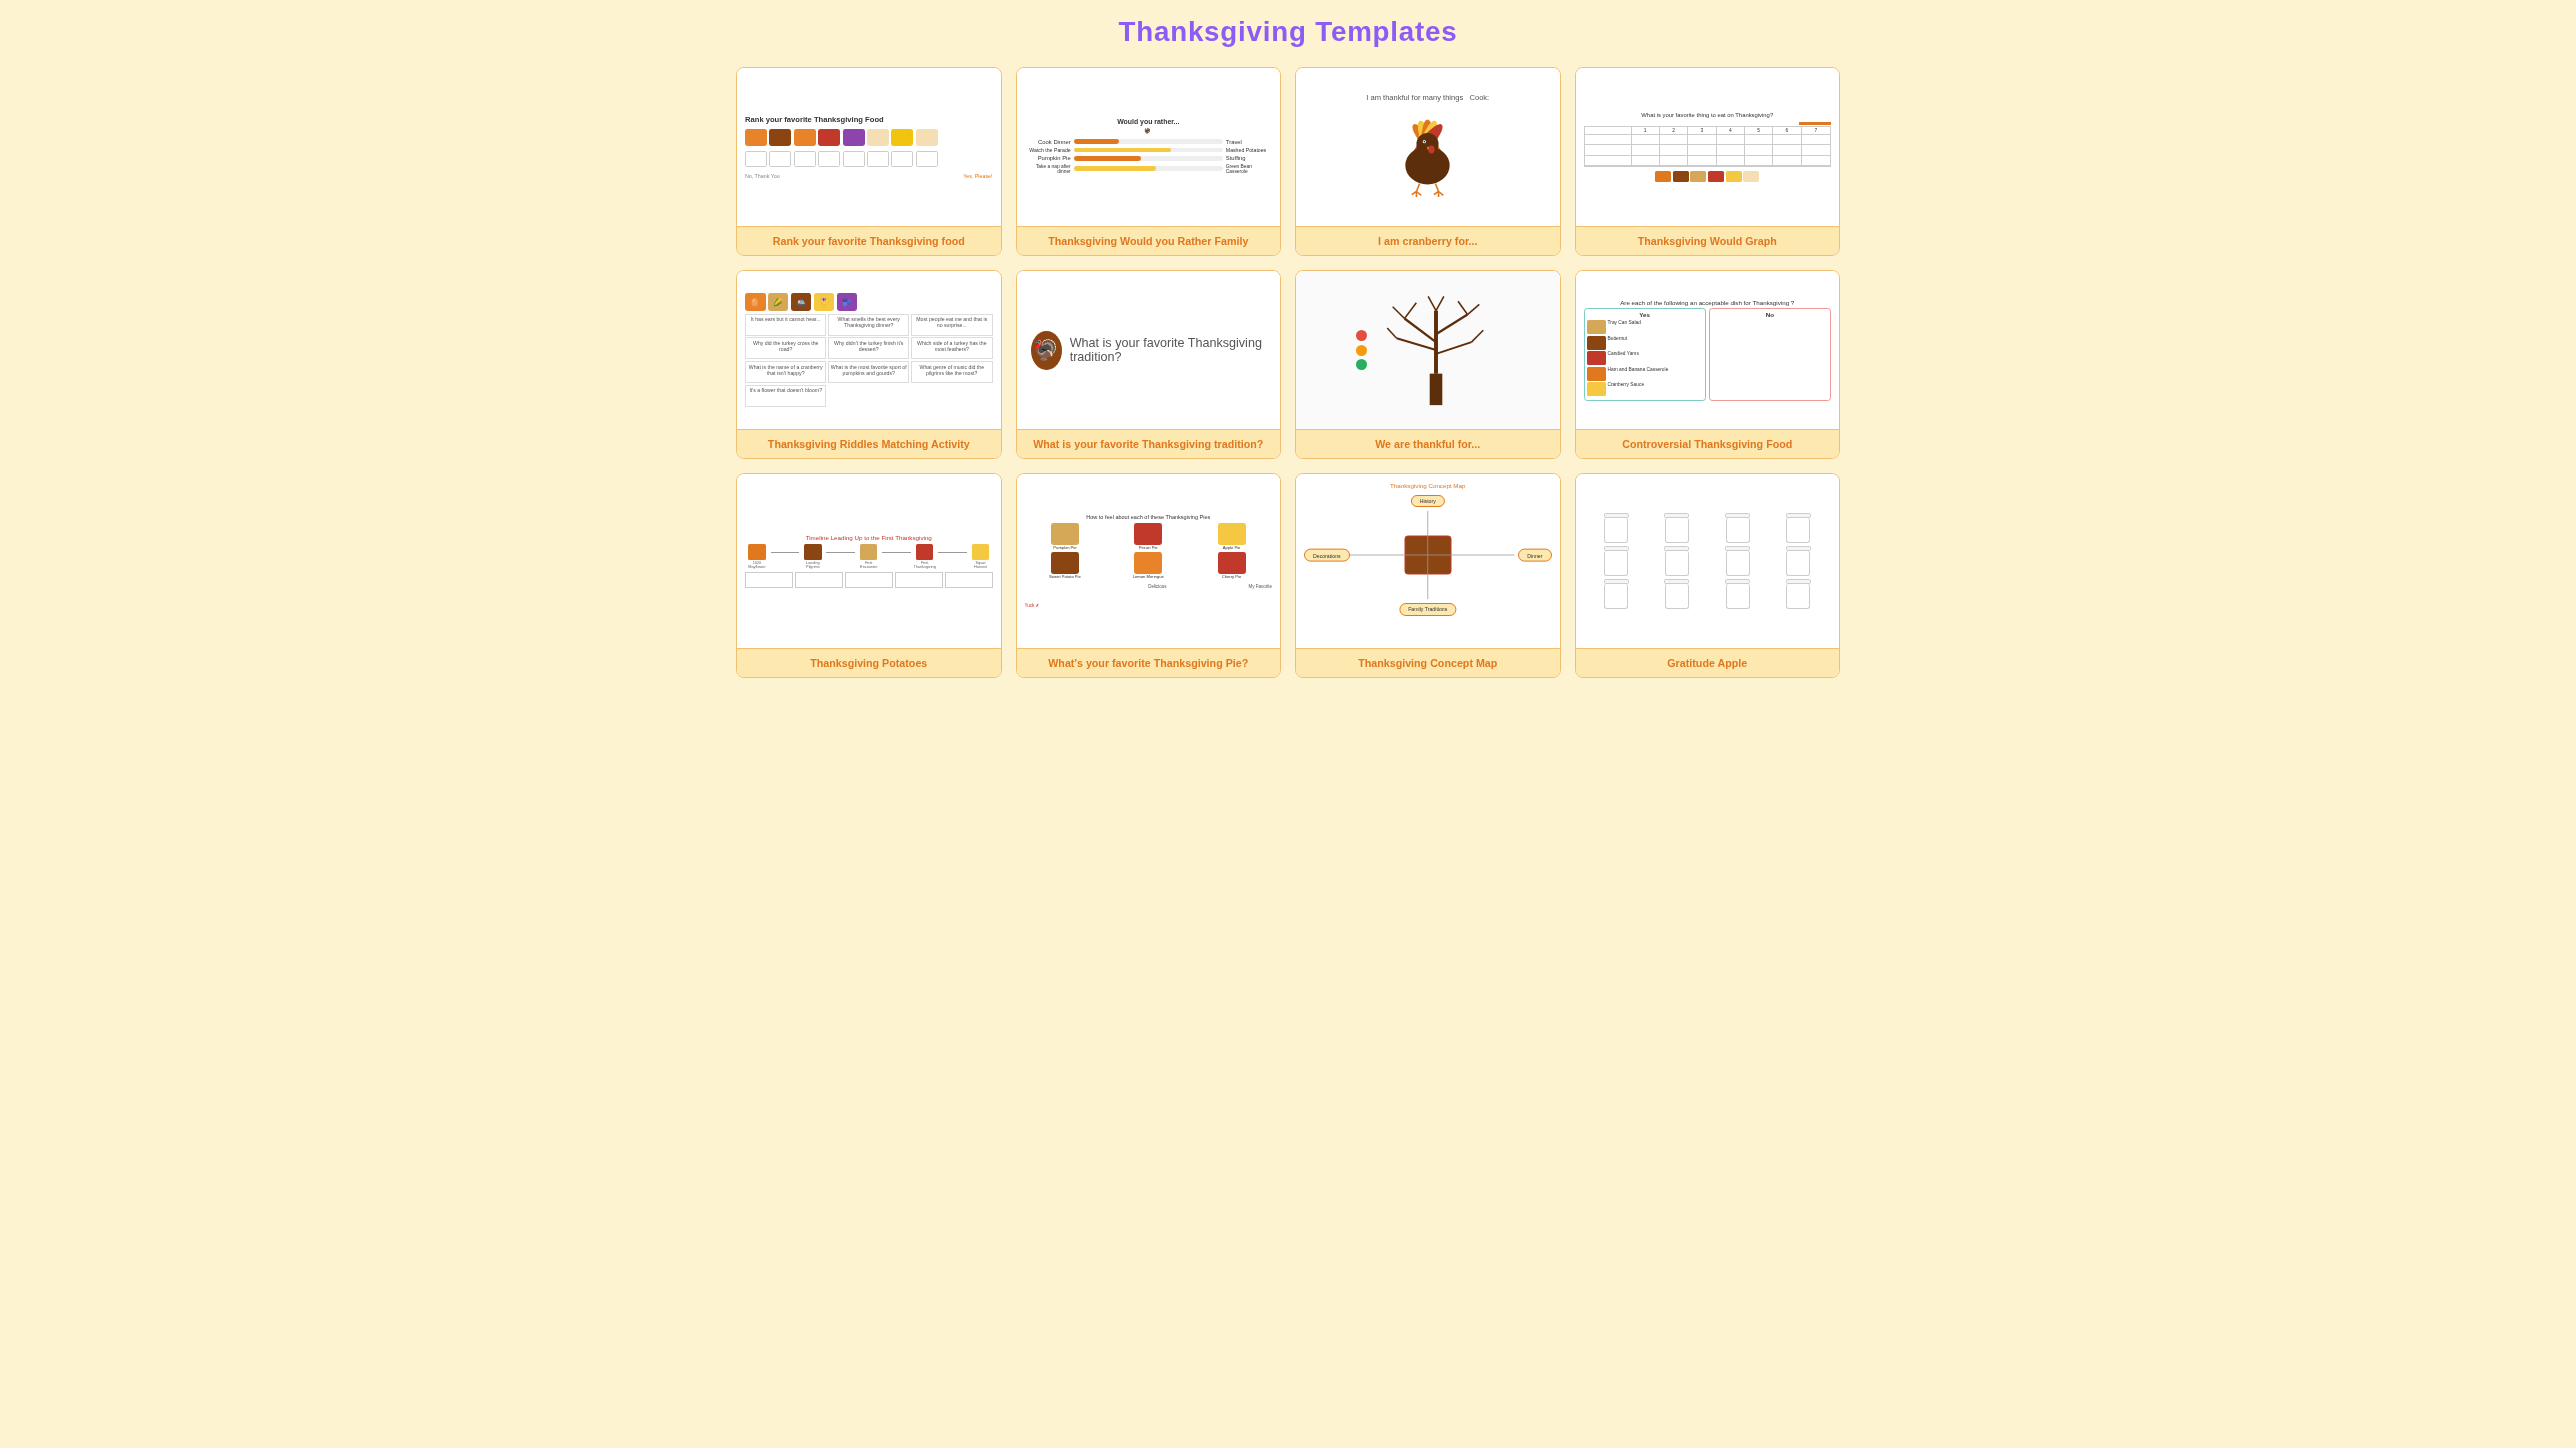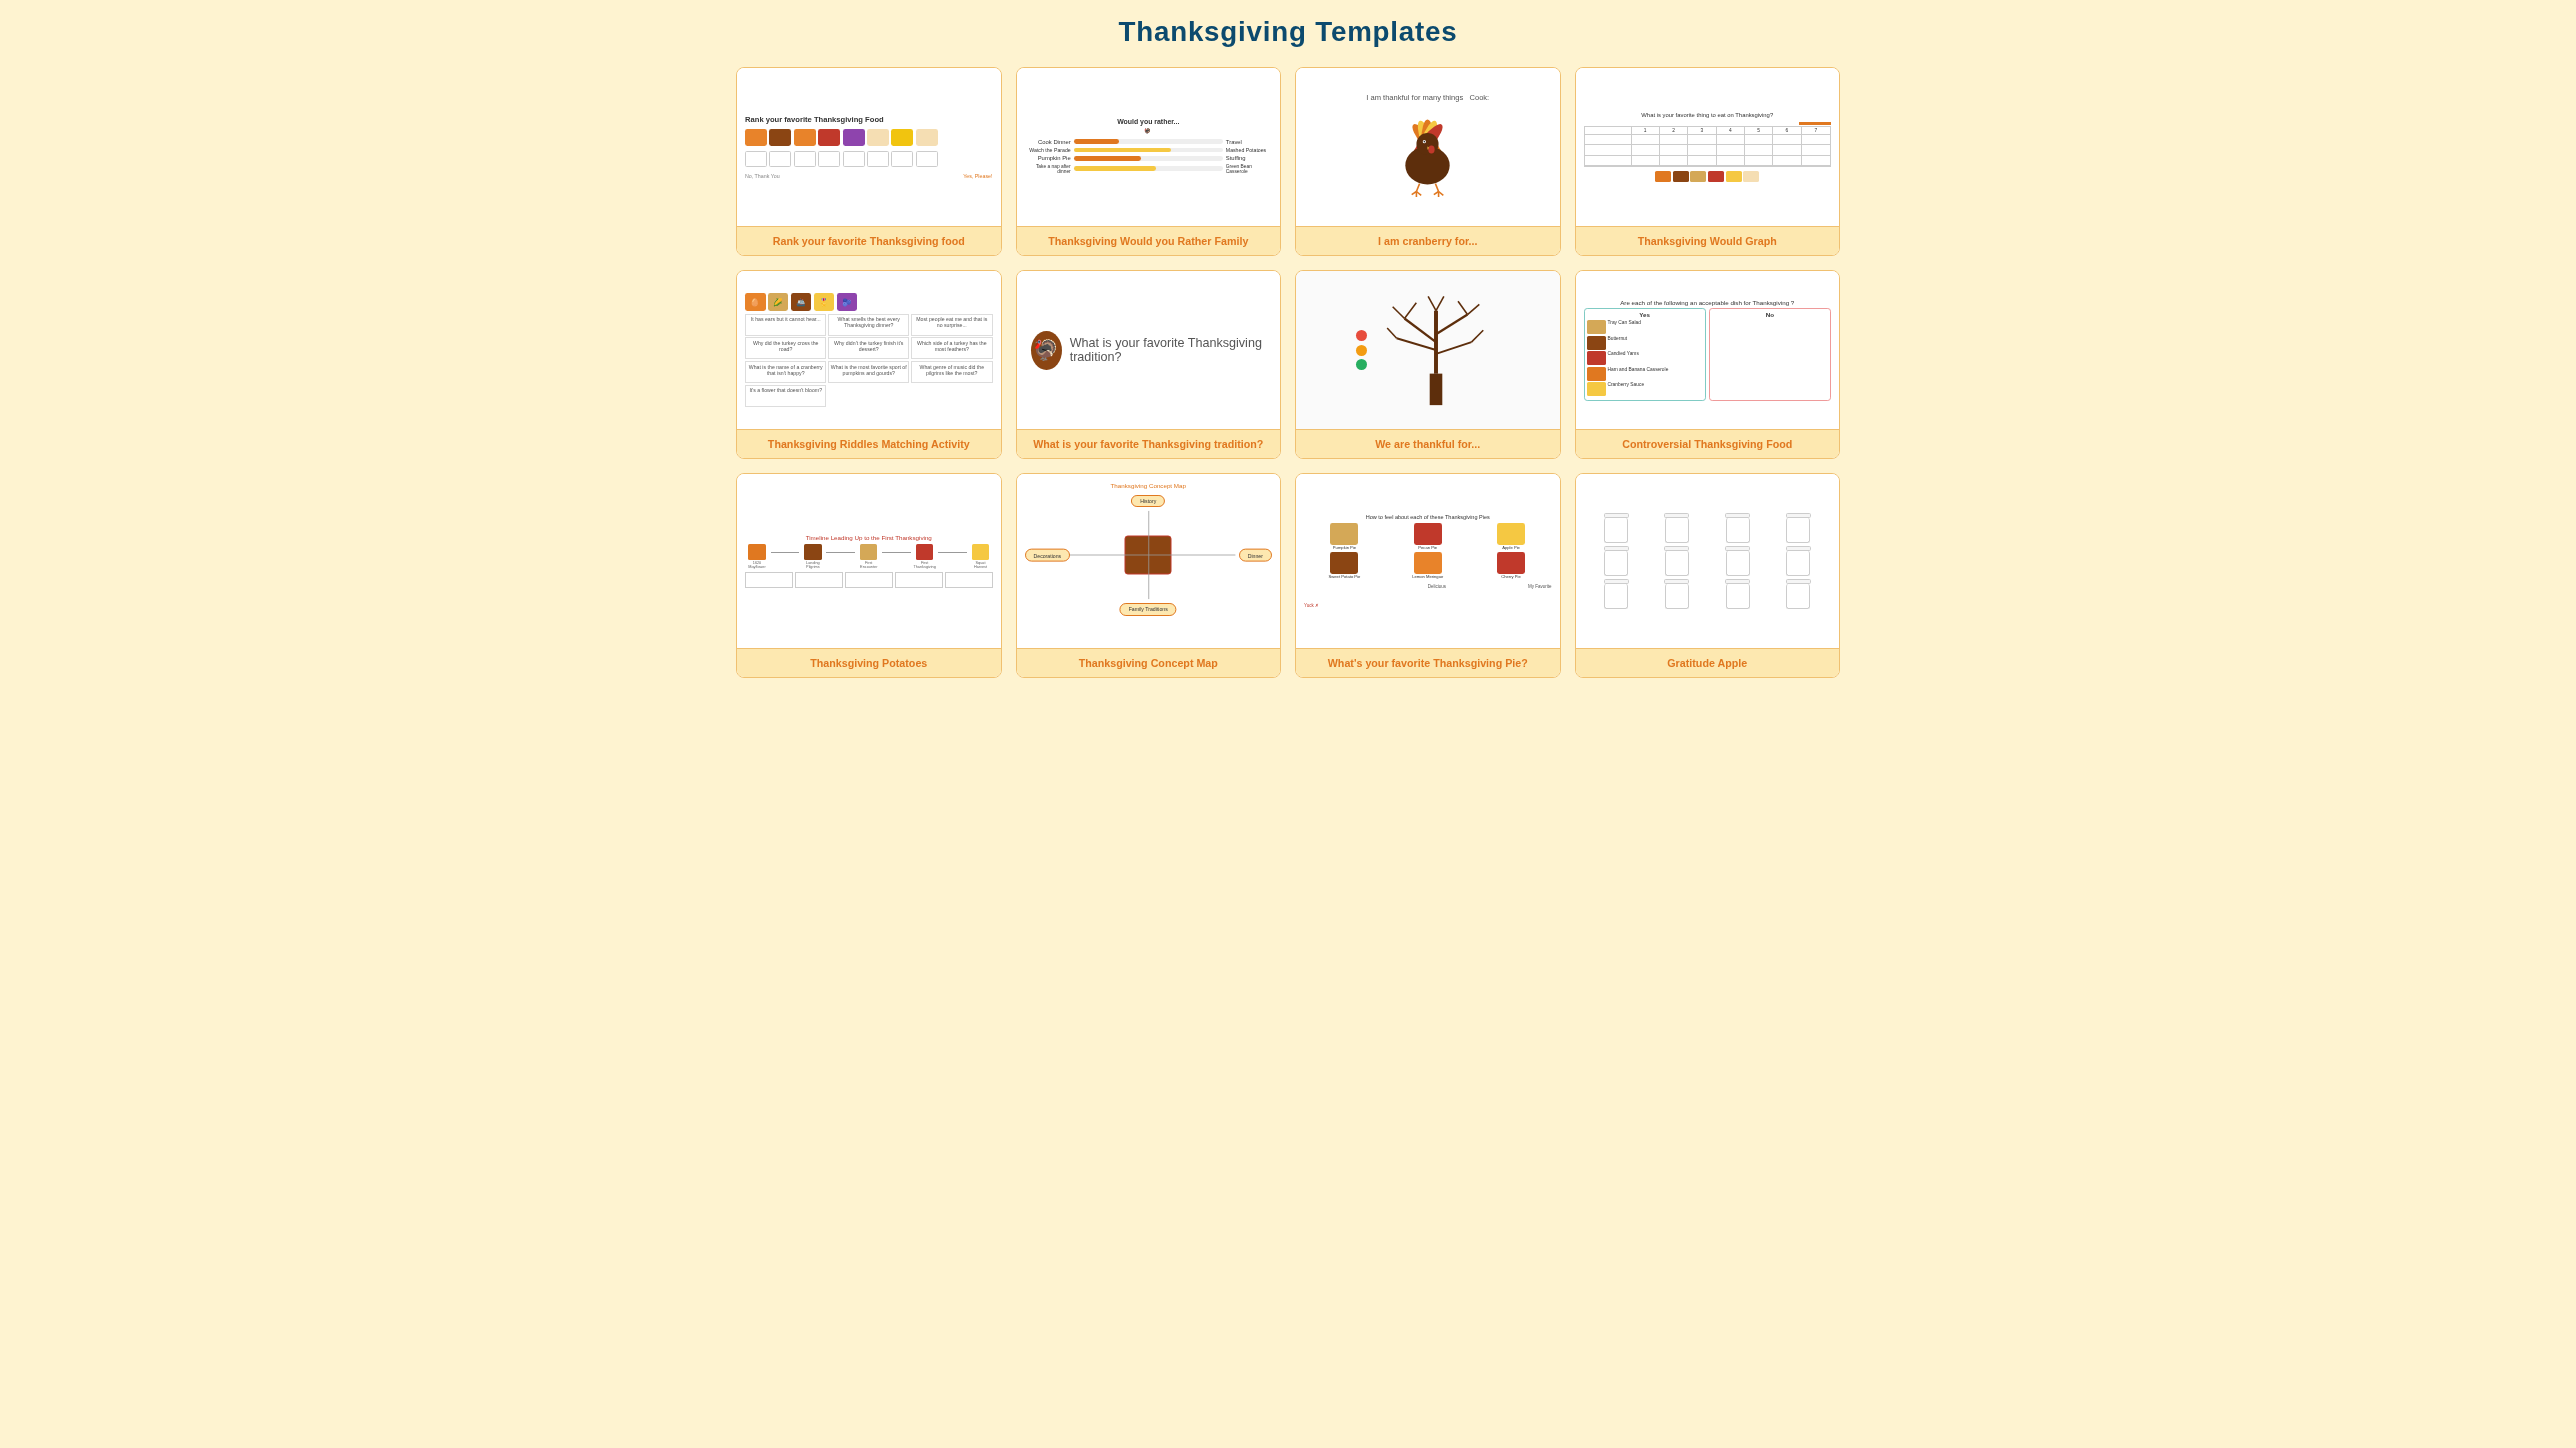--- a/index.html
+++ b/index.html
@@ -3,21 +3,21 @@
   <meta charset="utf-8">
   <style>
     * { box-sizing: border-box; margin: 0; padding: 0; }
     body {
       background: #fef3d0;
       font-family: Arial, sans-serif;
       padding: 16px;
     }
     h1.page-title {
       text-align: center;
-      color: #0c4a6e;
+      color: #8b5cf6;
       font-size: 2.2em;
       font-weight: bold;
       margin-bottom: 19px;
       letter-spacing: 0.8px;
     }
     .grid {
       display: grid;
       grid-template-columns: repeat(4, 1fr);
       grid-template-rows: repeat(3, auto);
       gap: 14px;
@@ -510,20 +510,62 @@
           <div style="border:0.4px solid #ccc;flex:1;height:16px;"></div>
           <div style="border:0.4px solid #ccc;flex:1;height:16px;"></div>
           <div style="border:0.4px solid #ccc;flex:1;height:16px;"></div>
         </div>
       </div>
     </div>
     <div class="card-label">Thanksgiving Potatoes</div>
   </div>
 
   <div class="card">
+    <div class="card-preview">
+      <div class="preview-content">
+        <div style="text-align:center; font-size:0.8em; color:#333; margin-bottom:3.2px;">How to feel about each of these Thanksgiving Pies</div>
+
+        <div style="display:grid; grid-template-columns:repeat(3, 1fr); gap:2.4px; margin-bottom:4.7px;">
+          <div style="display:flex;flex-direction:column;align-items:center;">
+            <div style="width:28px;height:22px;background:#d4a857;border-radius:2.4px;"></div>
+            <div style="font-size:0.6em;text-align:center;">Pumpkin Pie</div>
+          </div>
+          <div style="display:flex;flex-direction:column;align-items:center;">
+            <div style="width:28px;height:22px;background:#c0392b;border-radius:2.4px;"></div>
+            <div style="font-size:0.6em;text-align:center;">Pecan Pie</div>
+          </div>
+          <div style="display:flex;flex-direction:column;align-items:center;">
+            <div style="width:28px;height:22px;background:#f5c842;border-radius:2.4px;"></div>
+            <div style="font-size:0.6em;text-align:center;">Apple Pie</div>
+          </div>
+          <div style="display:flex;flex-direction:column;align-items:center;">
+            <div style="width:28px;height:22px;background:#8B4513;border-radius:2.4px;"></div>
+            <div style="font-size:0.6em;text-align:center;">Sweet Potato Pie</div>
+          </div>
+          <div style="display:flex;flex-direction:column;align-items:center;">
+            <div style="width:28px;height:22px;background:#e8832a;border-radius:2.4px;"></div>
+            <div style="font-size:0.6em;text-align:center;">Lemon Meringue</div>
+          </div>
+          <div style="display:flex;flex-direction:column;align-items:center;">
+            <div style="width:28px;height:22px;background:#c0392b;border-radius:2.4px;"></div>
+            <div style="font-size:0.6em;text-align:center;">Cherry Pie</div>
+          </div>
+        </div>
+
+        <div style="position:relative; height:24px; width:100%;">
+          <div style="position:absolute;top:0;right:0;font-size:0.65em;color:#555;">My Favorite</div>
+          <div style="position:absolute;bottom:0;left:0;font-size:0.65em;color:#c0392b;">Yuck ✗</div>
+          <div style="position:absolute;top:0;left:50%;font-size:0.65em;color:#555;">Delicious</div>
+        </div>
+      </div>
+    </div>
+    <div class="card-label">What's your favorite Thanksgiving Pie?</div>
+  </div>
+
+  <div class="card">
     <div class="card-preview" style="min-height:174px;">
       <div class="preview-content" style="height:158px; position:relative;">
         <div style="text-align:center; color:#e07820; font-size:0.9em; margin-bottom:3.2px;">Thanksgiving Concept Map</div>
 
         <div style="position:relative; width:100%; height:126px;">
 
           <div style="position:absolute; left:50%; top:50%; transform:translate(-50%,-50%); width:47px; height:39px; background:#8B4513; border-radius:3.2px; border:1.6px solid #c0392b;"></div>
 
           <svg style="position:absolute;top:0;left:0;width:100%;height:100%;" viewBox="0 0 314.5 160" width="248" height="126">
             <line x1="50%" y1="50%" x2="50%" y2="15%" stroke="#999" stroke-width="1"></line>
@@ -538,62 +580,20 @@
           <div style="position:absolute; left:0; top:50%; transform:translateY(-50%); background:#fde8b0; border:0.8px solid #e07820; border-radius:12px; padding:2.4px 8px; font-size:0.75em; white-space:nowrap;">Decorations</div>
         </div>
       </div>
     </div>
     <div class="card-label">Thanksgiving Concept Map</div>
   </div>
 
   <div class="card">
     <div class="card-preview">
       <div class="preview-content">
-        <div style="text-align:center; font-size:0.8em; color:#333; margin-bottom:3.2px;">How to feel about each of these Thanksgiving Pies</div>
-
-        <div style="display:grid; grid-template-columns:repeat(3, 1fr); gap:2.4px; margin-bottom:4.7px;">
-          <div style="display:flex;flex-direction:column;align-items:center;">
-            <div style="width:28px;height:22px;background:#d4a857;border-radius:2.4px;"></div>
-            <div style="font-size:0.6em;text-align:center;">Pumpkin Pie</div>
-          </div>
-          <div style="display:flex;flex-direction:column;align-items:center;">
-            <div style="width:28px;height:22px;background:#c0392b;border-radius:2.4px;"></div>
-            <div style="font-size:0.6em;text-align:center;">Pecan Pie</div>
-          </div>
-          <div style="display:flex;flex-direction:column;align-items:center;">
-            <div style="width:28px;height:22px;background:#f5c842;border-radius:2.4px;"></div>
-            <div style="font-size:0.6em;text-align:center;">Apple Pie</div>
-          </div>
-          <div style="display:flex;flex-direction:column;align-items:center;">
-            <div style="width:28px;height:22px;background:#8B4513;border-radius:2.4px;"></div>
-            <div style="font-size:0.6em;text-align:center;">Sweet Potato Pie</div>
-          </div>
-          <div style="display:flex;flex-direction:column;align-items:center;">
-            <div style="width:28px;height:22px;background:#e8832a;border-radius:2.4px;"></div>
-            <div style="font-size:0.6em;text-align:center;">Lemon Meringue</div>
-          </div>
-          <div style="display:flex;flex-direction:column;align-items:center;">
-            <div style="width:28px;height:22px;background:#c0392b;border-radius:2.4px;"></div>
-            <div style="font-size:0.6em;text-align:center;">Cherry Pie</div>
-          </div>
-        </div>
-
-        <div style="position:relative; height:24px; width:100%;">
-          <div style="position:absolute;top:0;right:0;font-size:0.65em;color:#555;">My Favorite</div>
-          <div style="position:absolute;bottom:0;left:0;font-size:0.65em;color:#c0392b;">Yuck ✗</div>
-          <div style="position:absolute;top:0;left:50%;font-size:0.65em;color:#555;">Delicious</div>
-        </div>
-      </div>
-    </div>
-    <div class="card-label">What's your favorite Thanksgiving Pie?</div>
-  </div>
-
-  <div class="card">
-    <div class="card-preview">
-      <div class="preview-content">
         <div class="jars-grid">
 
           <div class="jar">
             <div class="jar-lid"></div>
             <div class="jar-body"></div>
           </div>
           <div class="jar">
             <div class="jar-lid"></div>
             <div class="jar-body"></div>
           </div>

